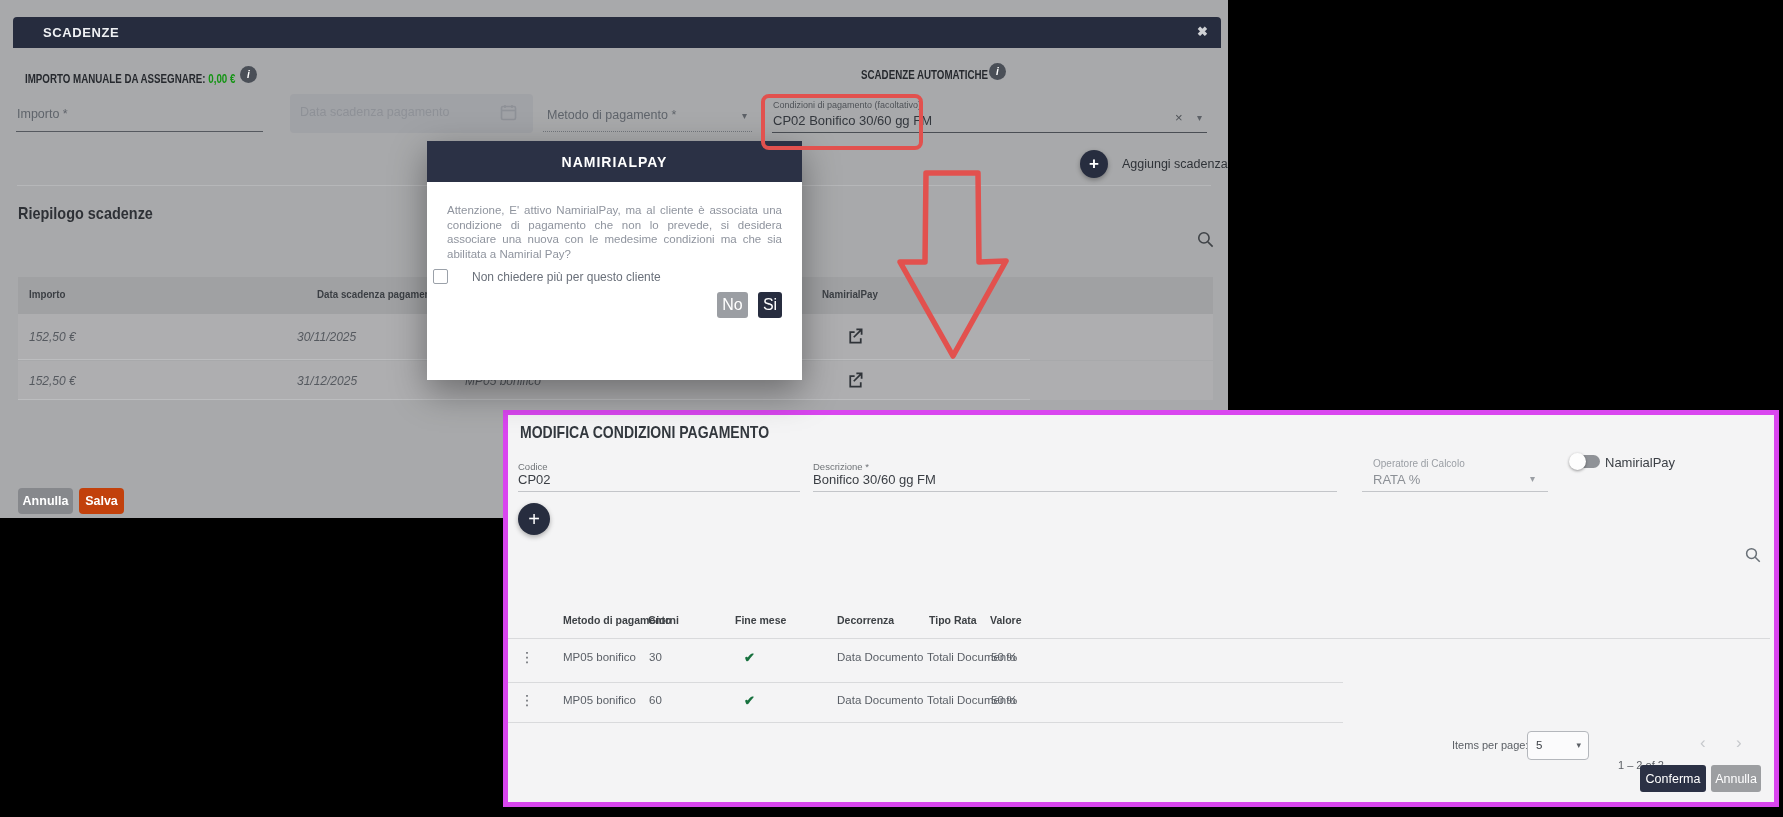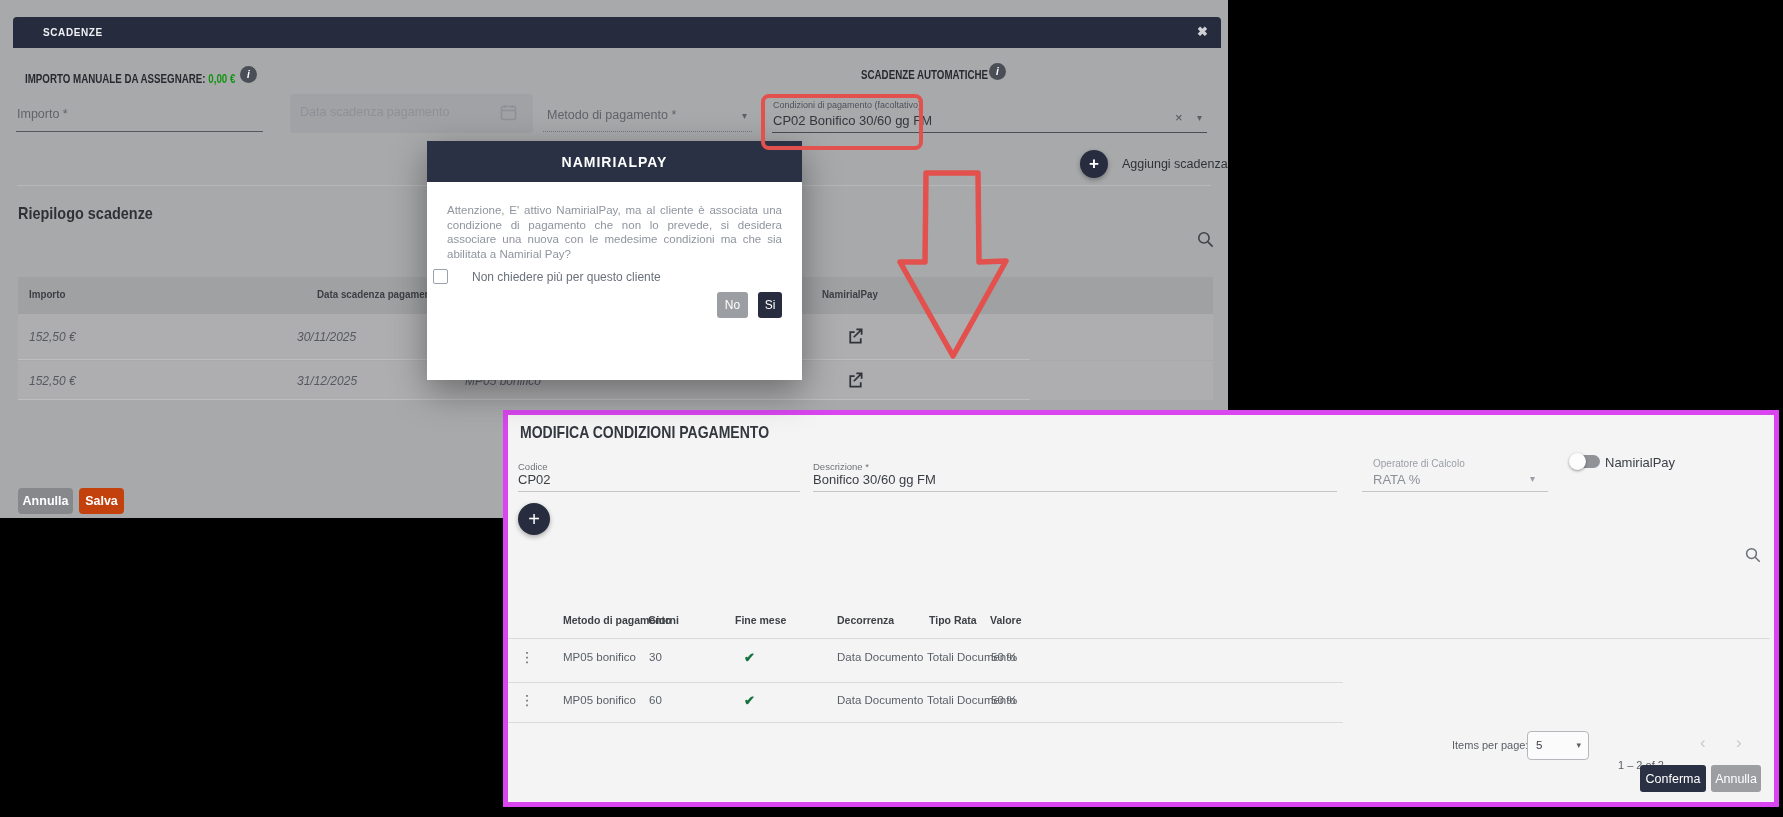--- a/index.html
+++ b/index.html
@@ -5,21 +5,21 @@
   html,body{margin:0;padding:0;background:#000;}
   .stage{position:relative;width:1783px;height:817px;background:#000;overflow:hidden;
          font-family:"Liberation Sans",sans-serif;color:#333;}
   .abs{position:absolute;}
   .cx85{transform:scaleX(.85);transform-origin:0 50%;display:inline-block;white-space:nowrap;}
   .cx78{transform:scaleX(.78);transform-origin:0 50%;display:inline-block;white-space:nowrap;}
 
   
   .app{left:0;top:0;width:1228px;height:518px;background:#a8a9ab;z-index:1;}
   .app-header{left:13px;top:17px;width:1208px;height:31px;background:#262c3e;border-radius:4px 4px 0 0;}
-  .app-title{position:absolute;left:30px;top:0;line-height:31px;font-size:10px;font-weight:bold;
+  .app-title{position:absolute;left:30px;top:0;line-height:31px;font-size:13px;font-weight:bold;
              color:#eef0f3;letter-spacing:.6px;}
   .app-close{position:absolute;left:1184px;top:7px;font-size:13px;font-weight:bold;color:#cfd1d5;cursor:default;}
   .hlabel{font-size:12.5px;font-weight:bold;color:#26292e;white-space:nowrap;}
   .green{color:#149414;}
   .info-ic{width:17px;height:17px;border-radius:50%;background:#4a4f57;color:#fff;font-size:10px;
            font-weight:bold;display:flex;align-items:center;justify-content:center;font-style:italic;}
   .flabel{font-size:12.5px;color:#5f646b;white-space:nowrap;}
   .tinylabel{font-size:9px;color:#4e5257;white-space:nowrap;}
   .uline{border-top:1px solid #55595f;height:0;}
   .uline-dot{border-top:1px dotted #72767c;height:0;}
@@ -43,21 +43,21 @@
   .modal{left:427px;top:141px;width:375px;height:239px;z-index:30;
          box-shadow:0 12px 34px rgba(0,0,0,.38);background:#fff;}
   .modal-head{position:absolute;left:0;top:0;width:100%;height:41px;background:#2b3145;
               display:flex;align-items:center;justify-content:center;}
   .modal-title{font-size:14px;font-weight:bold;color:#fff;letter-spacing:1px;}
   .modal-msg{position:absolute;left:20px;top:62px;width:335px;font-size:11.5px;line-height:14.6px;
              color:#8f949e;text-align:justify;}
   .chk-row{position:absolute;left:6px;top:128px;display:flex;align-items:center;gap:24px;justify-content:center;}
   .chk-box{width:13px;height:13px;border:1.5px solid #9ba1a9;border-radius:2px;background:#fff;}
   .chk-label{font-size:12px;color:#6a707a;}
-  .mbtn{position:absolute;top:151px;height:26px;border-radius:3px;color:#fff;font-size:12px;
+  .mbtn{position:absolute;top:151px;height:26px;border-radius:3px;color:#fff;font-size:16px;
         display:flex;align-items:center;justify-content:center;}
 
   
   .anno-rect{left:761px;top:94px;width:154px;height:48px;border:4px solid #e2514e;border-radius:8px;z-index:40;}
   .anno-arrow{left:890px;top:170px;z-index:40;}
 
   
   .panel{left:503px;top:410px;width:1276px;height:397px;background:#f4f4f5;
          border:5px solid #d946ef;box-sizing:border-box;z-index:20;}
   .p-title{position:absolute;left:12px;top:8px;font-size:16.5px;font-weight:bold;color:#33383e;}

